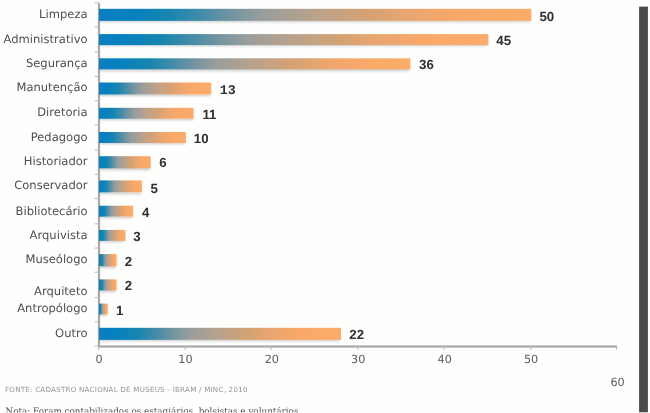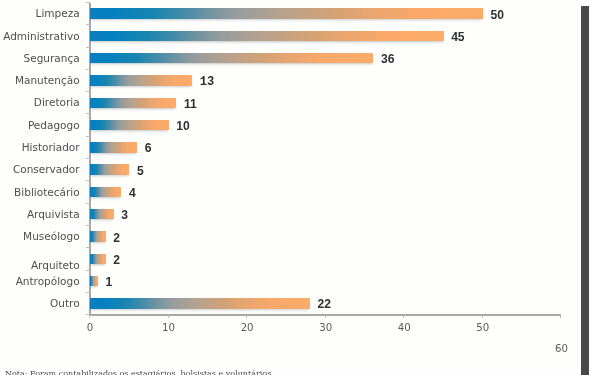--- a/index.html
+++ b/index.html
@@ -90,15 +90,16 @@
       <div class="bar" style="left: 90px; top: 298.254px; width: 219.987px; background: linear-gradient(to right, rgb(12, 126, 192) 0%, rgb(5, 128, 192) 6%, rgb(23, 133, 176) 16%, rgb(75, 141, 168) 25%, rgb(111, 147, 161) 30%, rgb(152, 157, 157) 37.5%, rgb(186, 162, 140) 50%, rgb(214, 162, 114) 63%, rgb(231, 165, 113) 70%, rgb(249, 168, 105) 83%, rgb(251, 172, 104) 100%);"></div>
       <div class="vlabel" style="left: 317.587px; top: 298.454px;">22</div>
       <div class="xtick" style="left: 70px; top: 322.4px; width: 40px;">0</div>
       <div class="xtick" style="left: 148.567px; top: 322.4px; width: 40px;">10</div>
       <div class="xtick" style="left: 227.133px; top: 322.4px; width: 40px;">20</div>
       <div class="xtick" style="left: 305.7px; top: 322.4px; width: 40px;">30</div>
       <div class="xtick" style="left: 384.267px; top: 322.4px; width: 40px;">40</div>
       <div class="xtick" style="left: 462.833px; top: 322.4px; width: 40px;">50</div>
       <div class="xtick" style="left: 541.4px; top: 310px; width: 40px; margin-top: 33px;">60</div>
     </div>
+  <div class="note" id="src">FONTE: CADASTRO NACIONAL DE MUSEUS - IBRAM / MINC, 2010</div>
   <div class="note2" id="nte">Nota: Foram contabilizados os estagiários, bolsistas e voluntários</div>
   <div id="scrollbar" style="background: rgb(74, 74, 76);"></div>
 </div>
 
 </body></html>

